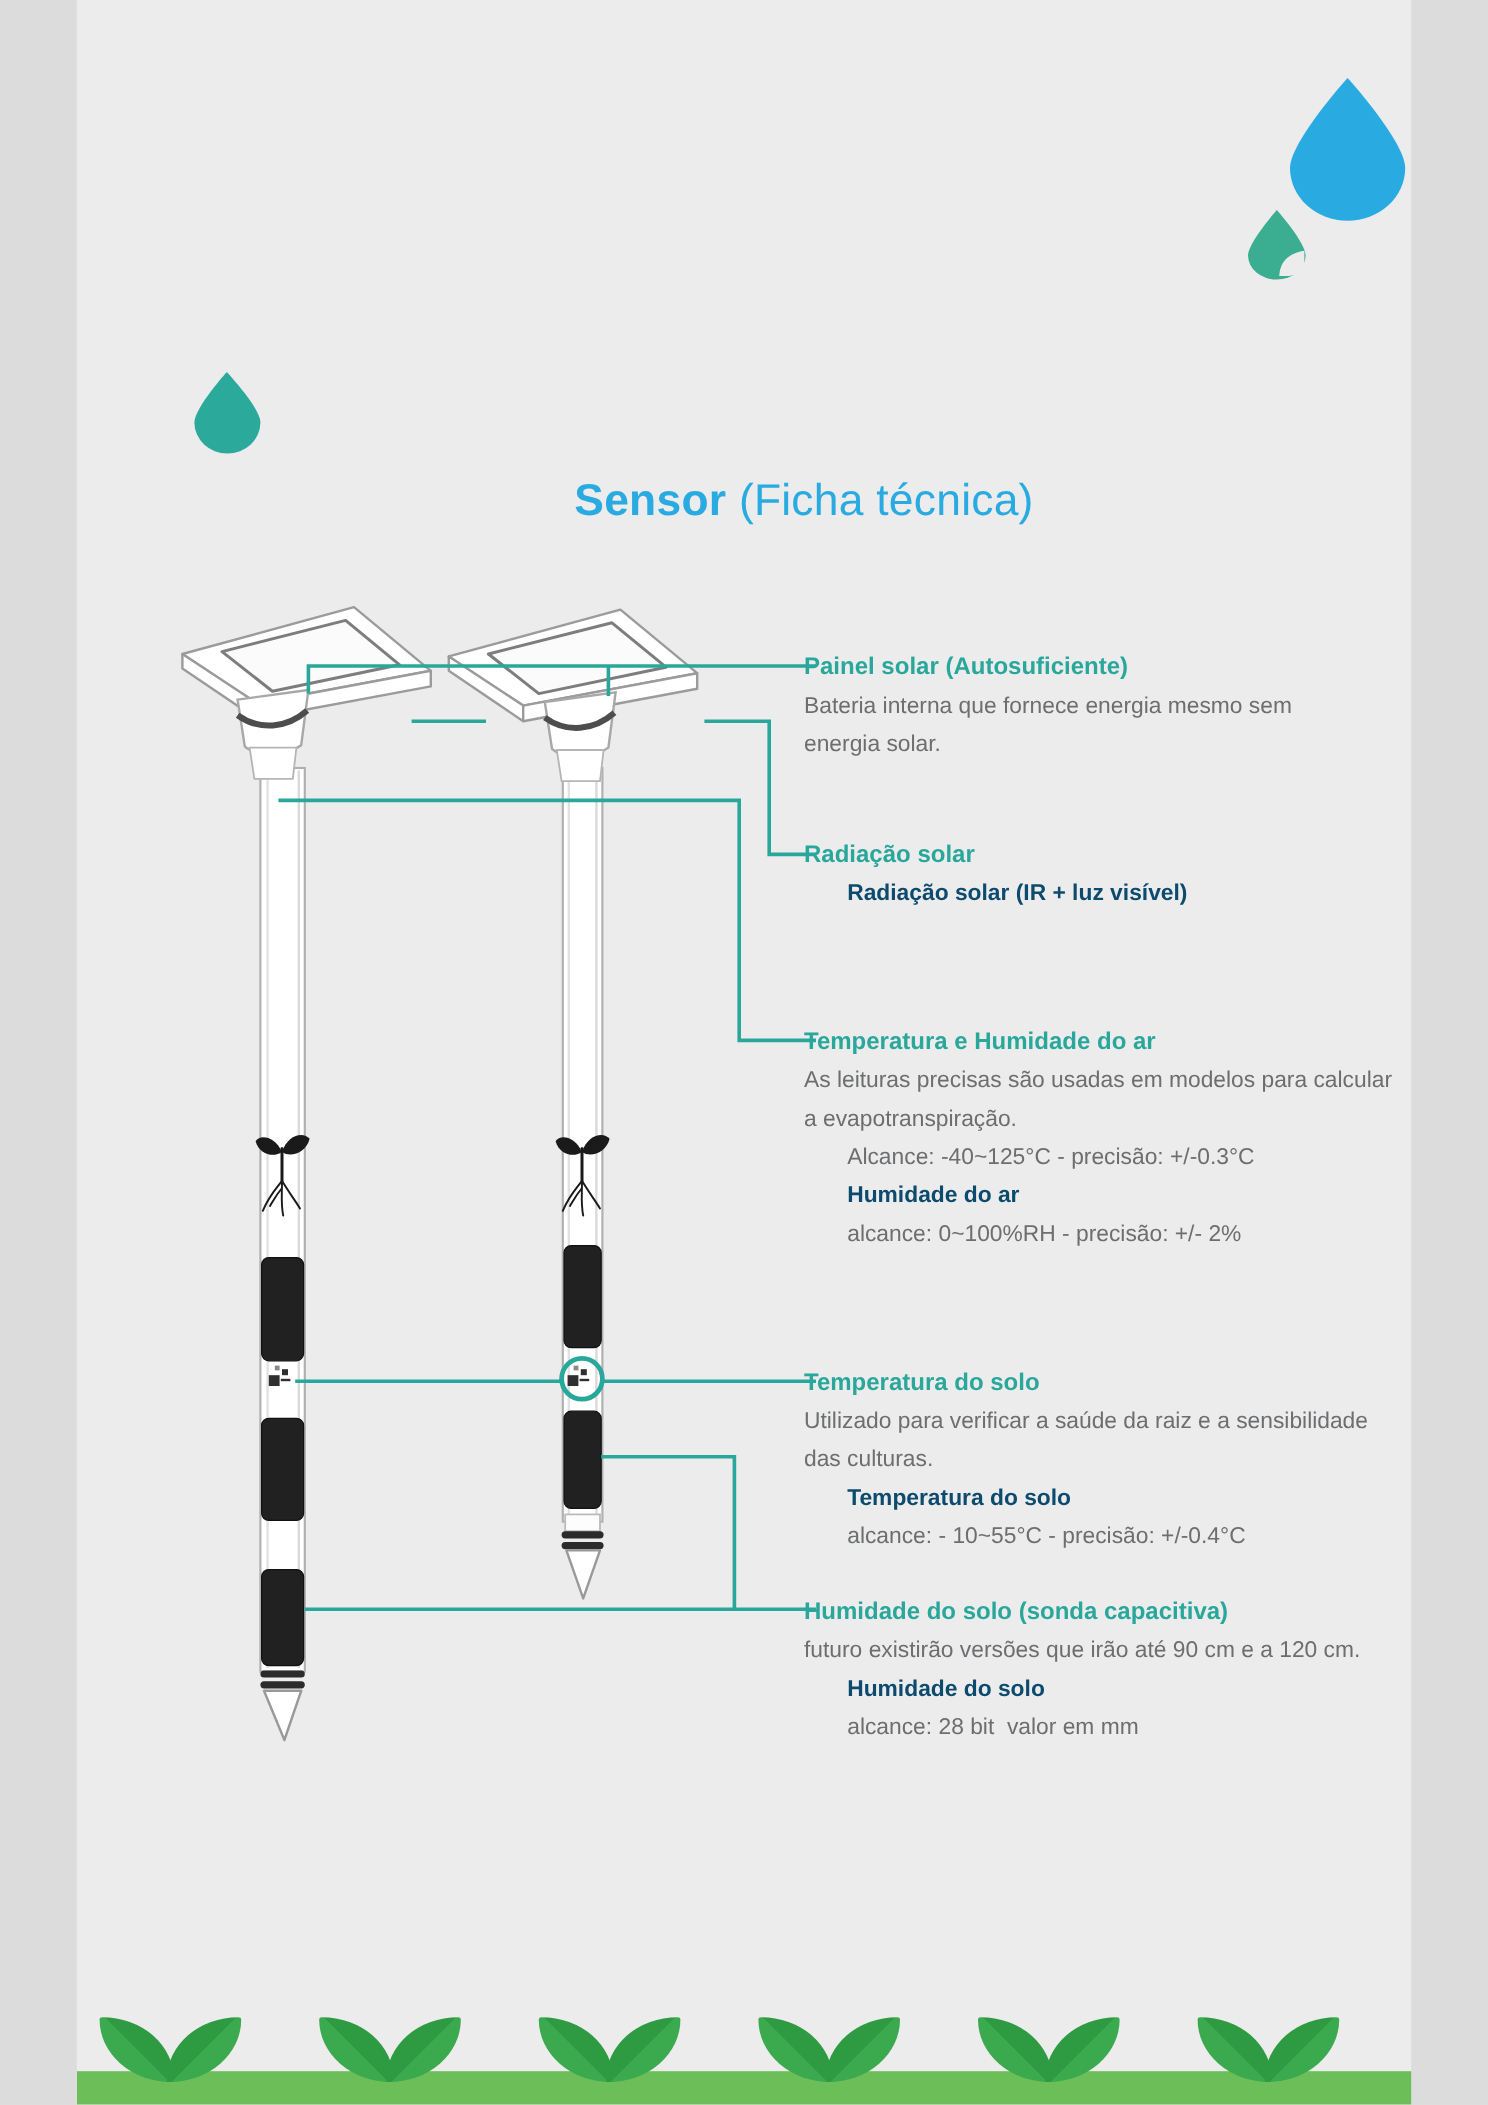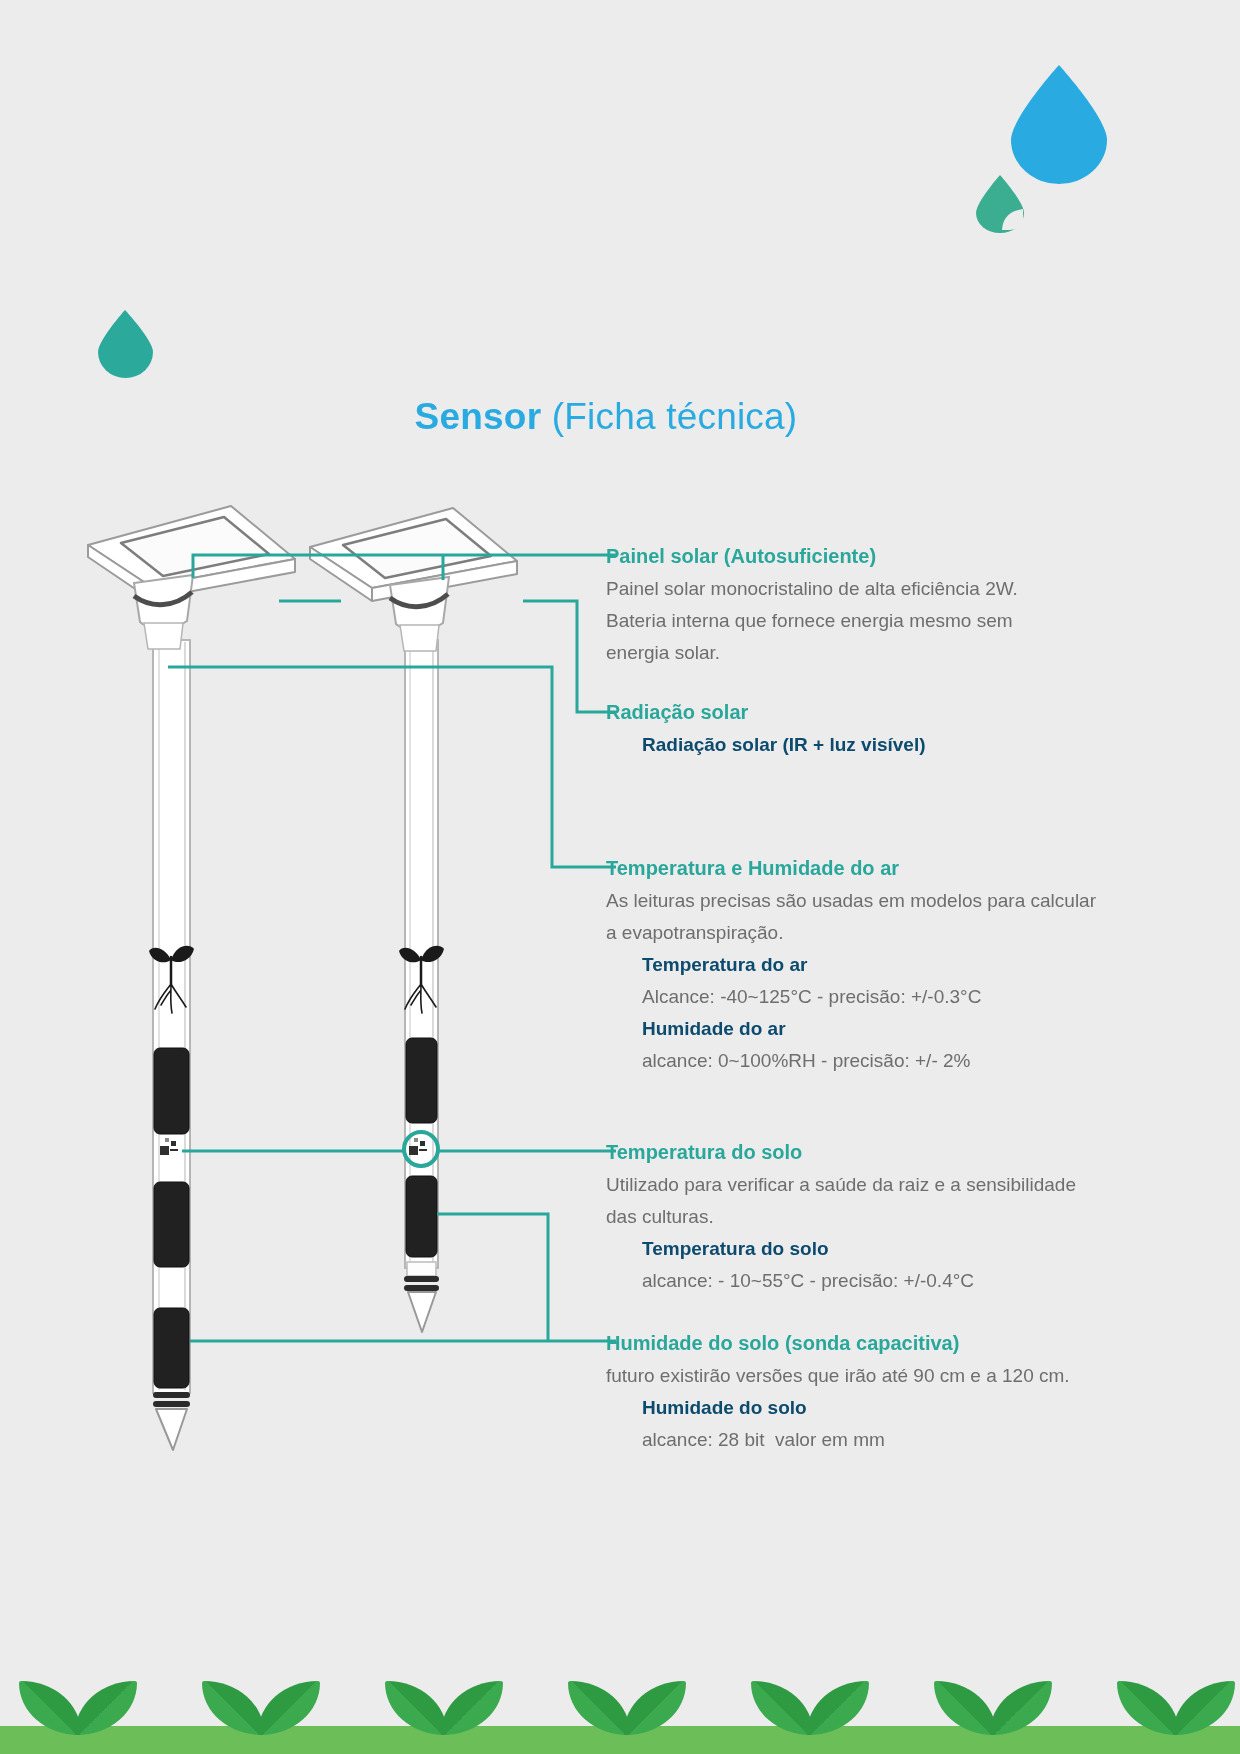--- a/index.html
+++ b/index.html
@@ -1,17 +1,17 @@
 <!DOCTYPE html>
 <html><head>
 <meta charset="utf-8">
 <style>
   html,body{margin:0;padding:0;background:#dcdcdc;}
   .page{
-    position:relative;width:1240px;height:1754px;margin:0 auto;
+    position:relative;width:1112px;height:1754px;margin:0 auto;
     background:#ECECEC;overflow:hidden;
     font-family:"Liberation Sans", sans-serif;
   }
   .illustration{position:absolute;left:0;top:0;z-index:1;pointer-events:none;}
   .page-title{
     position:absolute;top:396px;left:0;width:1212px;text-align:center;
     font-size:37px;color:#29ABE2;z-index:2;letter-spacing:.2px;
   }
   .page-title .t-bold{font-weight:700;}
   .page-title .t-reg{font-weight:400;}
@@ -117,35 +117,33 @@
       <path d="M190,1341 L616,1341 M437,1214 L548,1214 L548,1341"></path>
     </g>
   </svg>
 
   <div class="page-title">
     <span class="t-bold">Sensor</span><span class="t-reg"> (Ficha técnica)</span>
   </div>
 
   <div class="spec-section" style="top:543px">
     <span class="heading">Painel solar (Autosuficiente)</span>
-    <div class="line body">Painel solar monocristalino de alta eficiência 2W.</div>
     <div class="line body">Bateria interna que fornece energia mesmo sem</div>
     <div class="line body">energia solar.</div>
   </div>
 
   <div class="spec-section" style="top:699px">
     <span class="heading">Radiação solar</span>
     <div class="line spec-bold">Radiação solar (IR + luz visível)</div>
   </div>
 
   <div class="spec-section" style="top:855px">
     <span class="heading">Temperatura e Humidade do ar</span>
     <div class="line body">As leituras precisas são usadas em modelos para calcular</div>
     <div class="line body">a evapotranspiração.</div>
-    <div class="line spec-bold">Temperatura do ar</div>
     <div class="line spec">Alcance: -40~125°C - precisão: +/-0.3°C</div>
     <div class="line spec-bold">Humidade do ar</div>
     <div class="line spec">alcance: 0~100%RH - precisão: +/- 2%</div>
   </div>
 
   <div class="spec-section" style="top:1139px">
     <span class="heading">Temperatura do solo</span>
     <div class="line body">Utilizado para verificar a saúde da raiz e a sensibilidade</div>
     <div class="line body">das culturas.</div>
     <div class="line spec-bold">Temperatura do solo</div>

